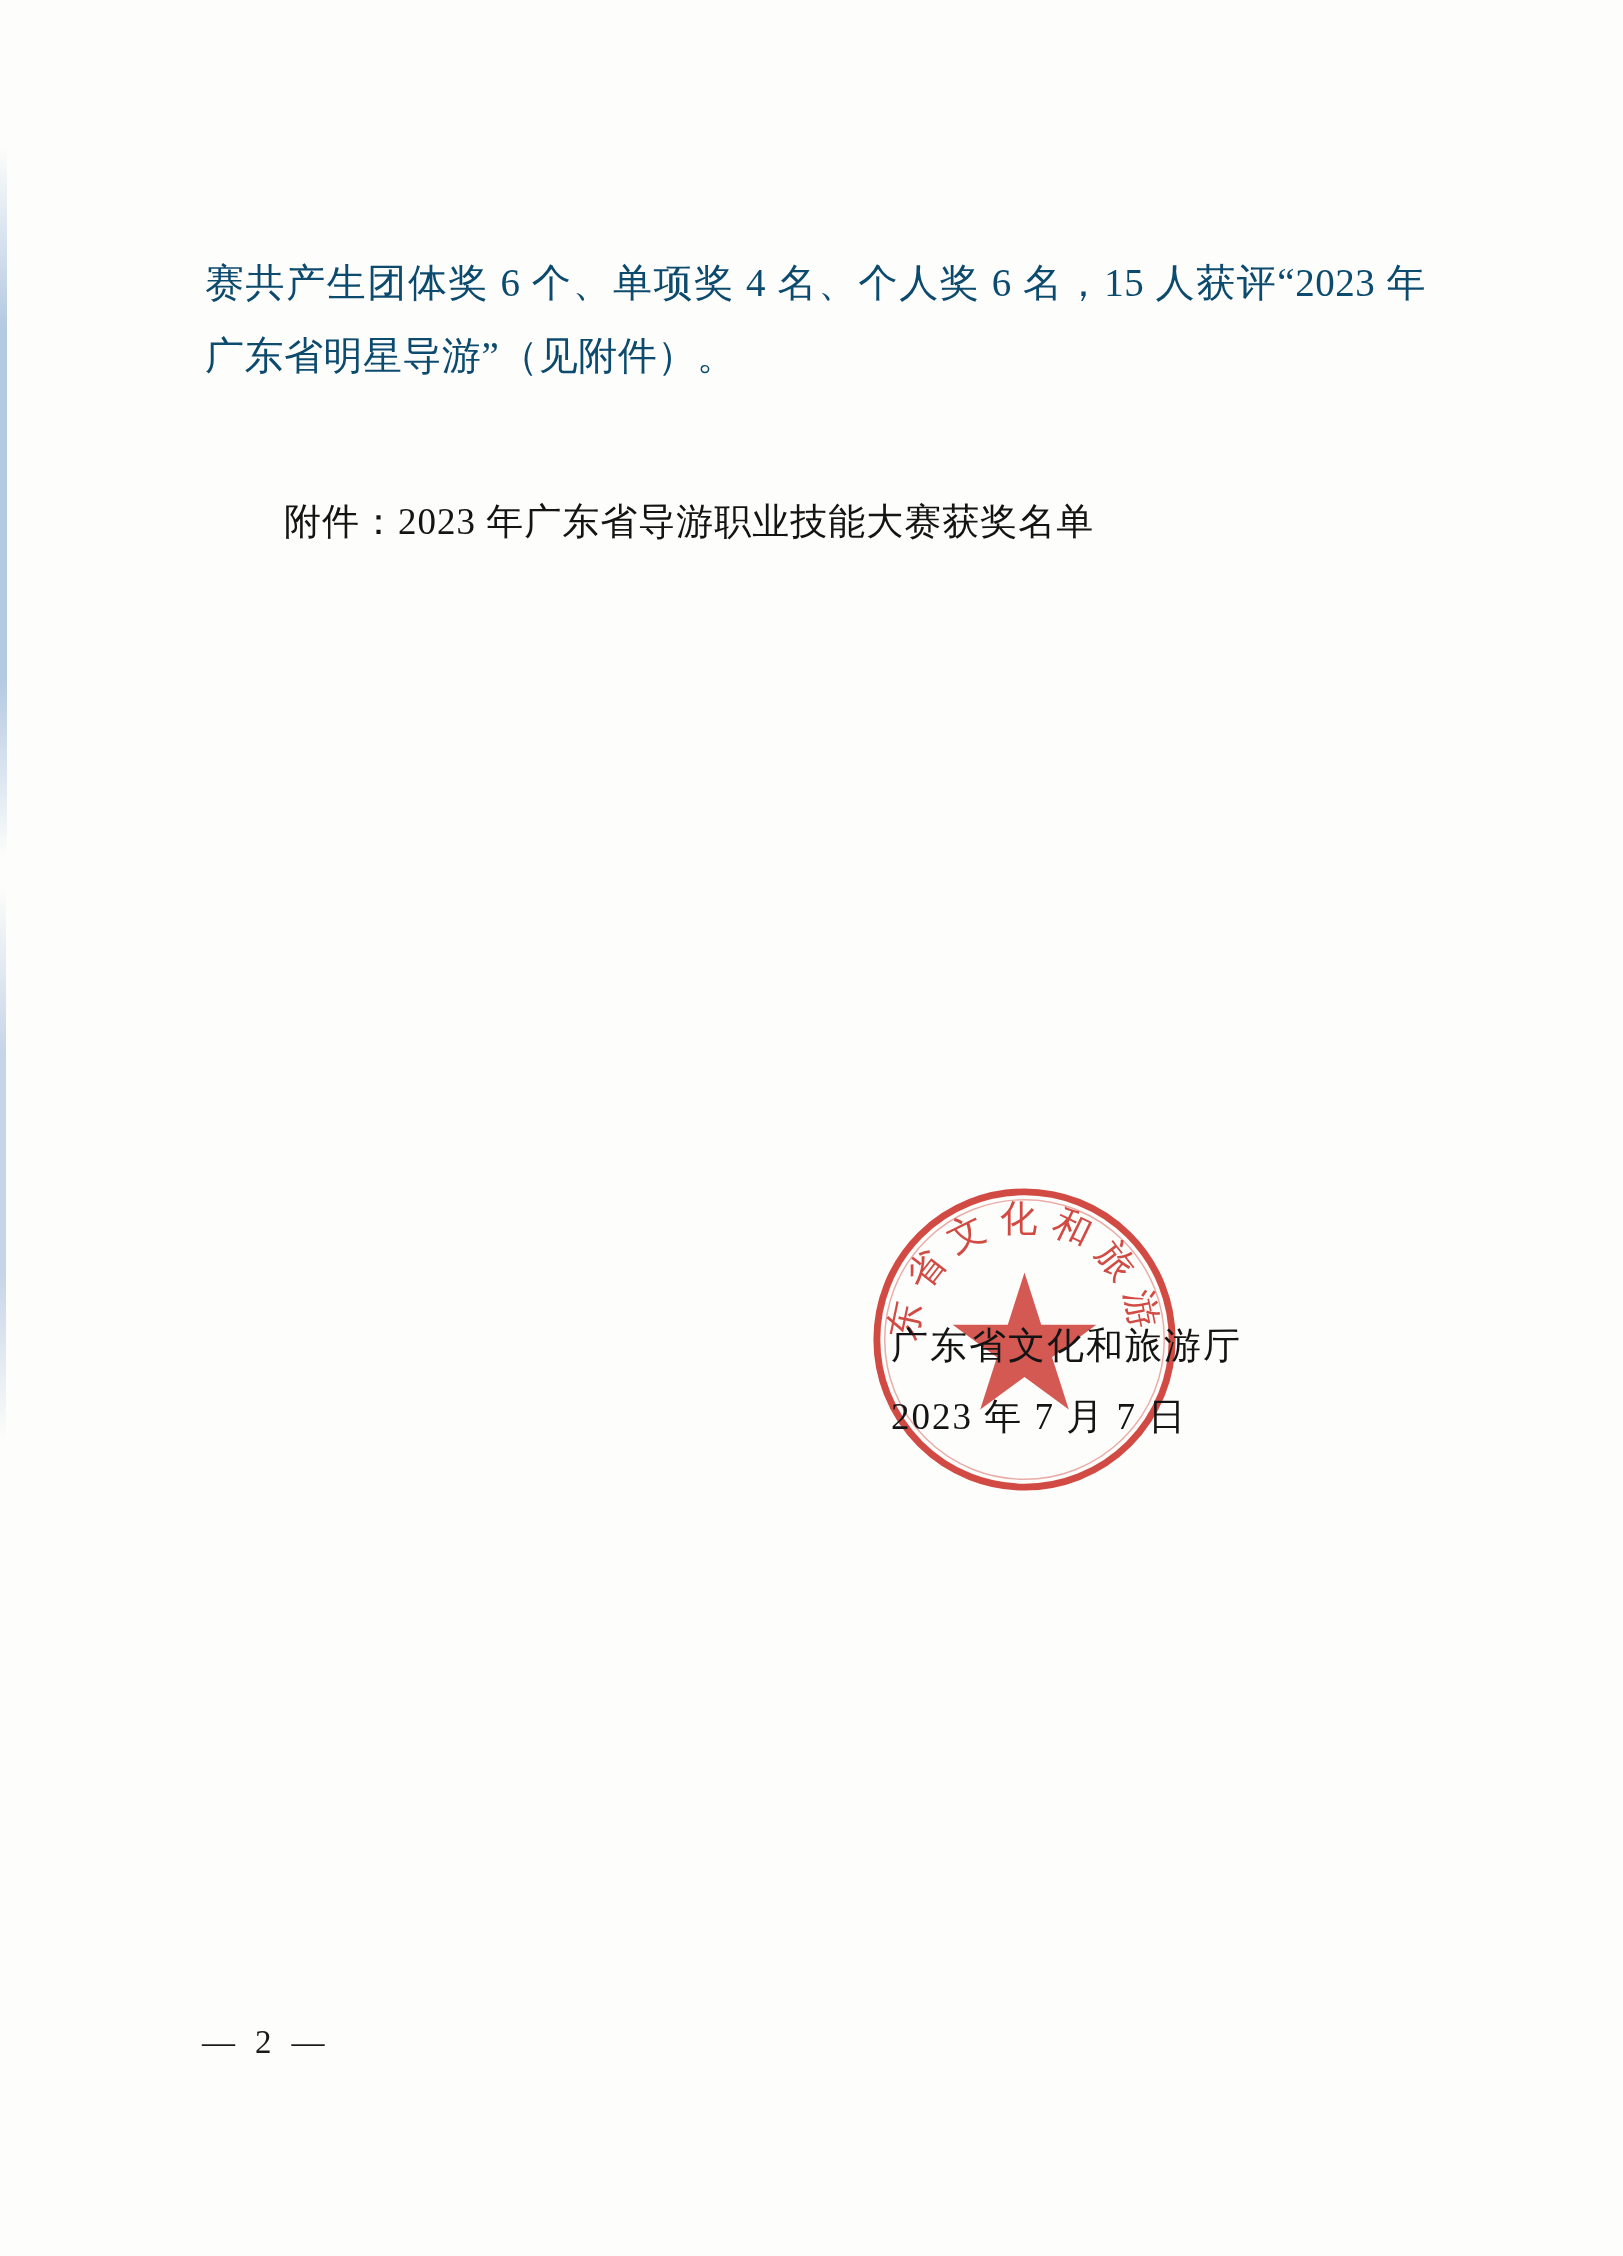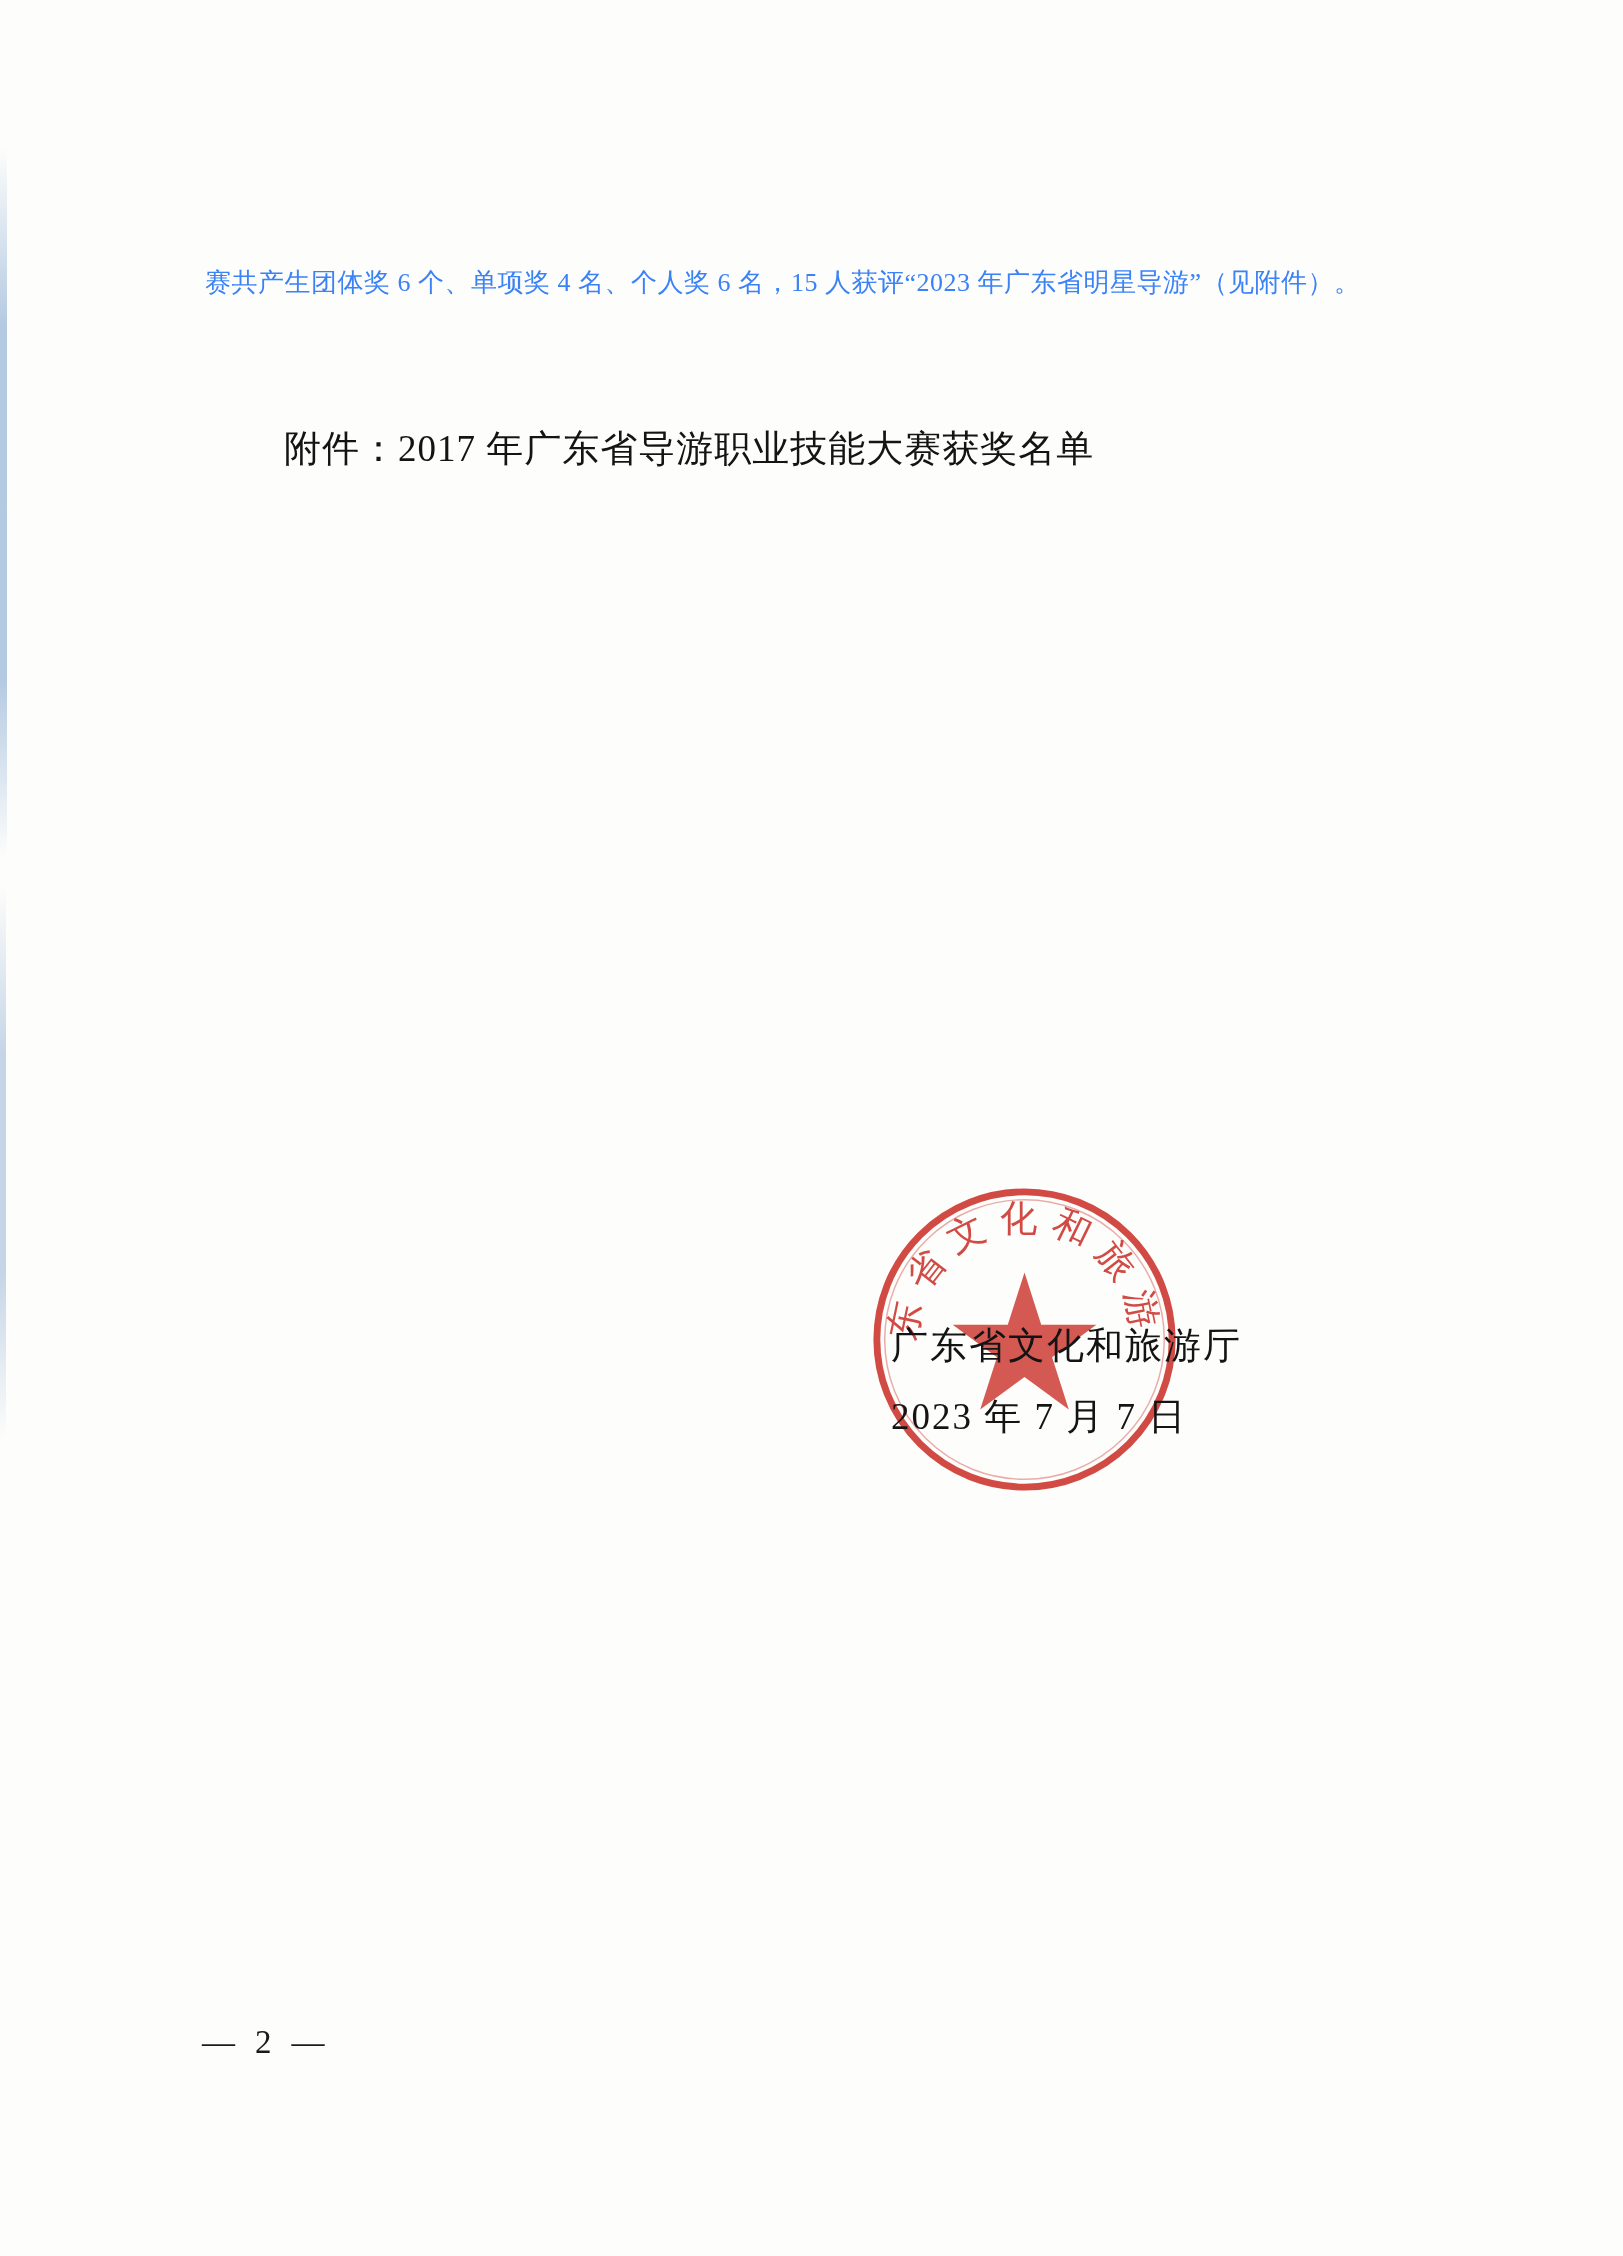--- a/index.html
+++ b/index.html
@@ -43,27 +43,27 @@
   }
 
   .content {
     position: absolute;
     left: 205px;
     top: 246px;
     width: 1221px;
   }
 
   .body-par {
-    font-size: 26px;
+    font-size: 39px;
     line-height: 73px;
     letter-spacing: 0.5px;
     text-align: justify;
     text-justify: inter-ideograph;
     margin: 0;
-    color: #3b82f6;
+    color: #0c4a6e;
   }
   .par-indent {
     text-indent: 79px;
   }
   .par-gap {
     margin-top: 5.9px;
   }
 
   .attachment-line {
     margin-top: 95px;
@@ -117,21 +117,21 @@
 <div class="page">
 
   <div class="scan-edge-top"></div>
   <div class="scan-edge-bottom"></div>
 
   <div class="content">
 
     <p class="body-par">赛共产生团体奖 6 个、单项奖 4 名、个人奖 6 名，15 人获评“2023 年广东省明星导游”（见附件）。</p>
 
 
-    <div class="attachment-line">附件：2017 年广东省导游职业技能大赛获奖名单</div>
+    <div class="attachment-line">附件：2023 年广东省导游职业技能大赛获奖名单</div>
 
   </div>
 
   <div class="seal">
     <svg width="315" height="315" viewBox="0 0 320 320" xmlns="http://www.w3.org/2000/svg">
       <defs>
         <path id="sealArc" d="M 50,160 A 110,110 0 1 1 270,160"></path>
       </defs>
       <circle cx="160" cy="160" r="150" fill="none" stroke="#c8241c" stroke-width="7"></circle>
       <circle cx="160" cy="160" r="142" fill="none" stroke="#c8241c" stroke-width="1.5" opacity="0.45"></circle>

